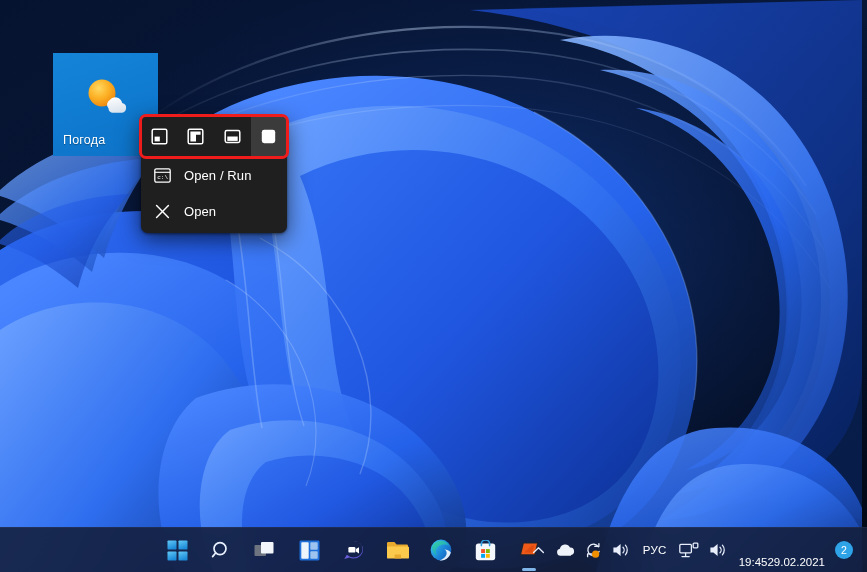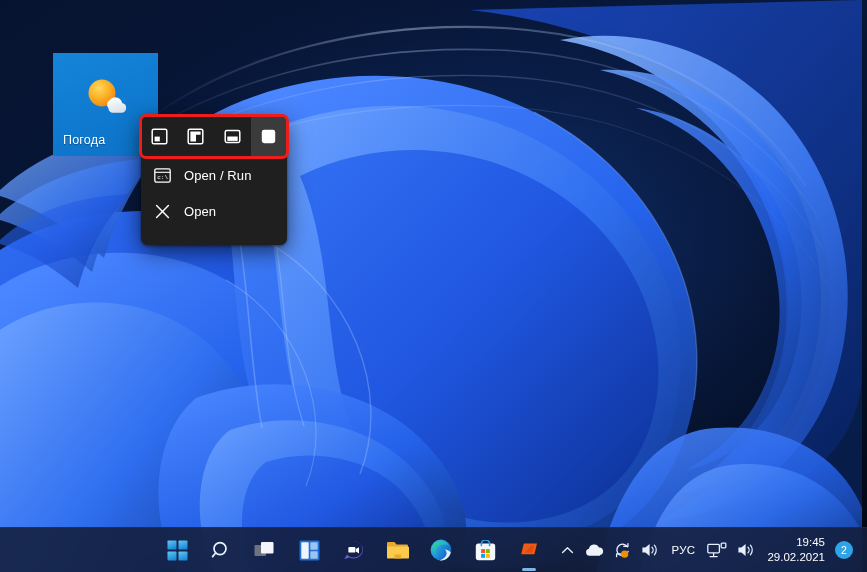--- a/index.html
+++ b/index.html
@@ -45,21 +45,21 @@
   }
 
   
   #context-menu {
     position: absolute;
     left: 141px; top: 116px;
     width: 146px;
     background: #1f1f1f;
     border-radius: 0 7px 7px 7px;
     box-shadow: 0 6px 22px rgba(0,0,0,.62), 0 1px 3px rgba(0,0,0,.5);
-    padding-bottom: 16px;
+    padding-bottom: 4px;
     z-index: 20;
   }
 
   
   #size-selector {
     position: relative;
     display: flex;
     height: 41px;
     align-items: stretch;
     border-radius: 0 7px 0 0;
@@ -157,21 +157,21 @@
     cursor: default;
     text-align: center;
   }
   #tray-lang {
     color: #ffffff;
     font-size: 11.5px;
     padding: 0 7px;
     letter-spacing: .3px;
   }
   #clock {
-    display: flex; flex-direction: column;
+    display: flex; flex-direction: row;
     align-items: flex-end; justify-content: center;
     color: #ffffff;
     font-size: 11.5px;
     line-height: 15px;
     padding: 0 8px 0 6px;
     height: 40px;
     border-radius: 4px;
     cursor: default;
   }
   #notif-badge {

